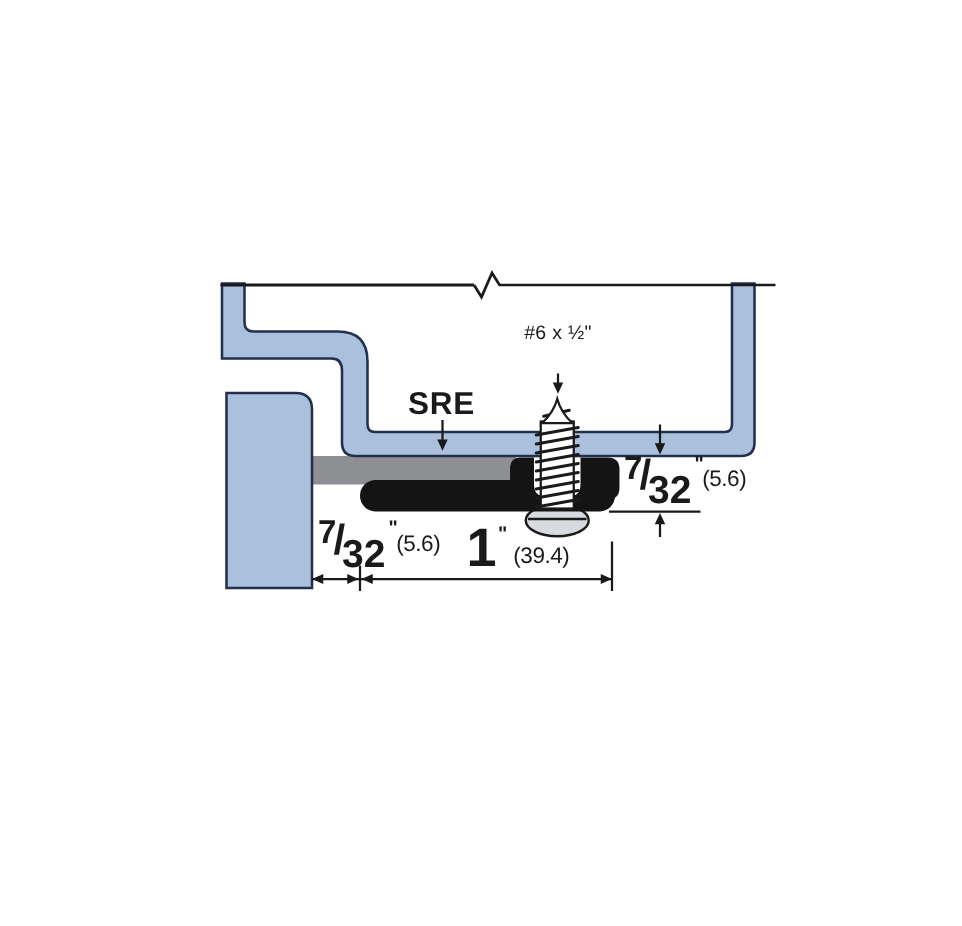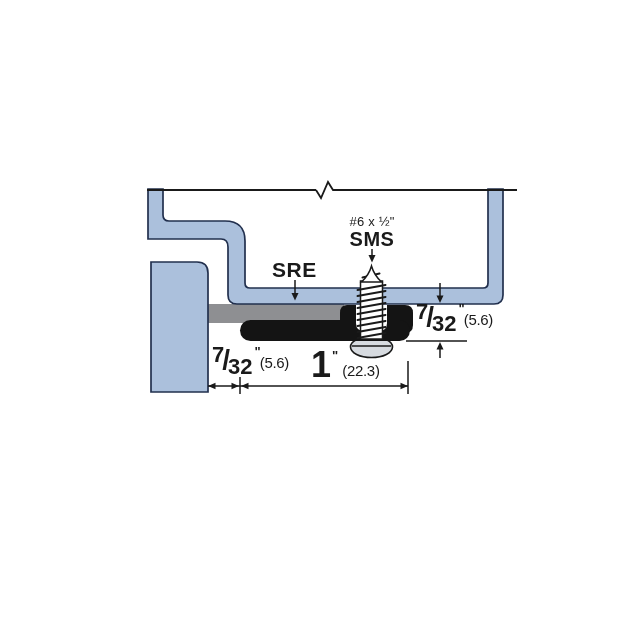--- a/index.html
+++ b/index.html
@@ -14,21 +14,21 @@
   .screw-part{stroke:#1a1a1a;stroke-width:1.5;fill:#ffffff;}
   .thread{stroke:#1a1a1a;stroke-width:2;fill:none;stroke-linecap:round;}
   .arrowhead{fill:#1a1a1a;stroke:none;}
   .label{position:absolute;line-height:1;}
   .callout-small{font-size:13px;letter-spacing:.2px;text-align:center;}
   .callout-bold{font-weight:bold;font-size:20px;text-align:center;letter-spacing:.5px;}
   .sre{font-weight:bold;font-size:21px;letter-spacing:.5px;text-align:center;}
   .dim-fraction{position:absolute;display:flex;align-items:flex-start;}
   .dim-fraction .num{font-size:22px;font-weight:bold;line-height:1;}
   .dim-fraction .slash{font-size:28px;font-weight:bold;line-height:1;margin:0 -2px;transform:translateY(2px);}
-  .dim-fraction .den{font-size:22px;font-weight:bold;line-height:1;margin-top:12px;}
+  .dim-fraction .den{font-size:26px;font-weight:bold;line-height:1;margin-top:12px;}
   .dim-fraction .unit{font-size:13px;font-weight:bold;line-height:1;margin-top:1px;margin-left:2px;}
   .dim-fraction .metric{font-size:15px;line-height:1;margin-top:11px;margin-left:-1px;letter-spacing:-.3px;}
   .dim-width{position:absolute;display:flex;align-items:flex-start;}
   .dim-width .big{font-size:36px;font-weight:bold;line-height:1;}
   .dim-width .unit{font-size:13px;font-weight:bold;line-height:1;margin-top:2px;margin-left:1px;}
   .dim-width .metric{font-size:15px;line-height:1;margin-top:16px;margin-left:4px;letter-spacing:-.3px;}
 </style>
 </head>
 <body>
 
@@ -98,21 +98,20 @@
       <path class="outline thin" d="M408,361 L408,394"></path>
       <polygon class="arrowhead" points="208,386 215.5,382.7 215.5,389.3"></polygon>
       <polygon class="arrowhead" points="239,386 231.5,382.7 231.5,389.3"></polygon>
       <polygon class="arrowhead" points="241,386 248.5,382.7 248.5,389.3"></polygon>
       <polygon class="arrowhead" points="408,386 400.5,382.7 400.5,389.3"></polygon>
     </g>
   </svg>
 
   <div class="label callout-small" style="left:324px;top:215px;width:96px;">#6 x ½"</div>
 
-  <div class="label callout-bold" style="left:324px;top:229px;width:96px;">SMS</div>
 
   <div class="label sre" style="left:272px;top:259px;width:44px;">SRE</div>
 
   <div class="dim-fraction" style="left:416px;top:301px;">
     <span class="num">7</span>
     <span class="slash">/</span>
     <span class="den">32</span>
     <span class="unit">"</span>
     <span class="metric">(5.6)</span>
   </div>
@@ -121,16 +120,16 @@
     <span class="num">7</span>
     <span class="slash">/</span>
     <span class="den">32</span>
     <span class="unit">"</span>
     <span class="metric">(5.6)</span>
   </div>
 
   <div class="dim-width" style="left:311px;top:347px;">
     <span class="big">1</span>
     <span class="unit">"</span>
-    <span class="metric">(22.3)</span>
+    <span class="metric">(39.4)</span>
   </div>
 
 </div>
 
 </body></html>

